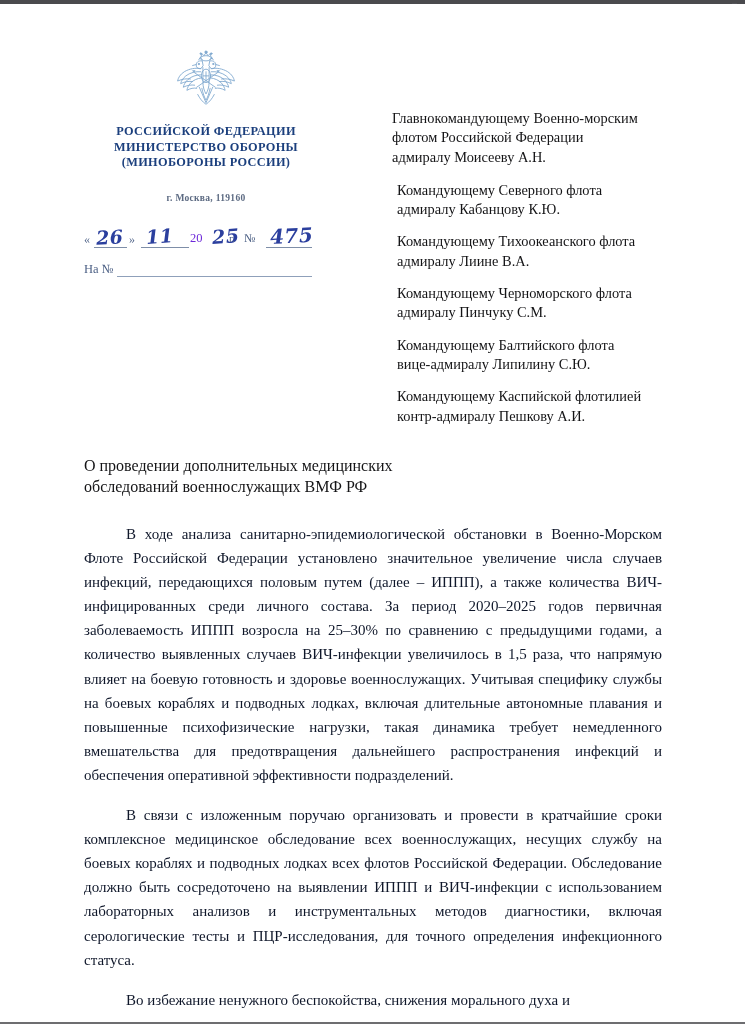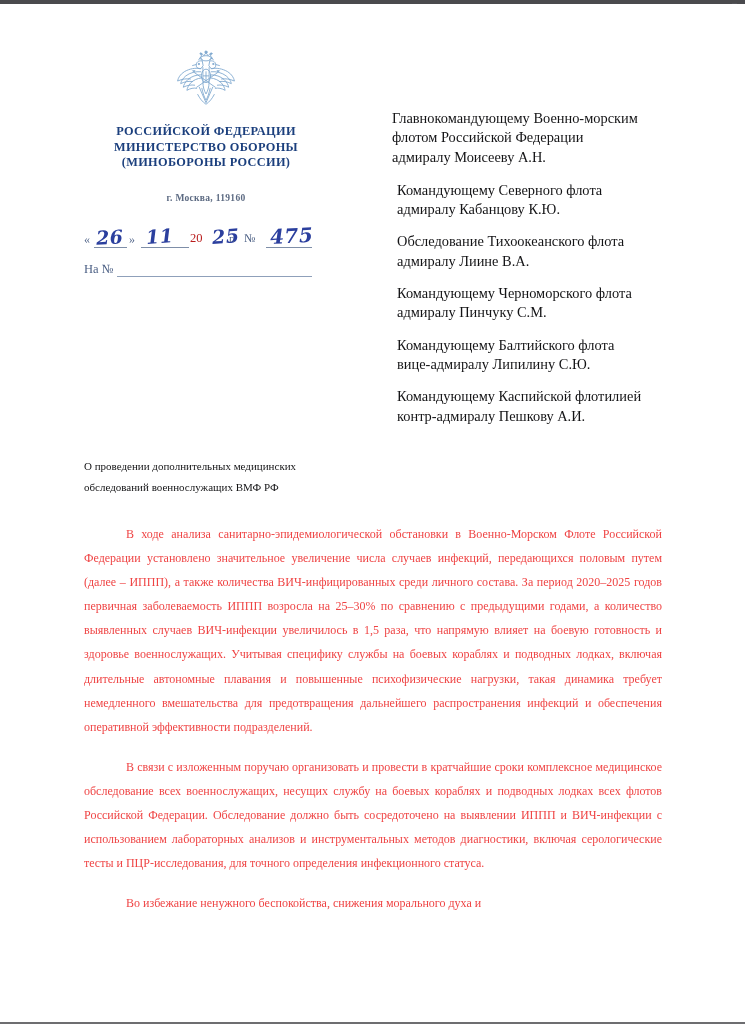--- a/index.html
+++ b/index.html
@@ -96,21 +96,21 @@
     font-size: 13px;
     color: #3a4a6b;
   }
   .dl-part {
     position: absolute;
     white-space: nowrap;
     font-family: "Liberation Serif", "DejaVu Serif", serif;
   }
   .dl-quote-open { left: 0px;   top: 6px; font-size: 12px; color: #55688c; }
   .dl-quote-close{ left: 45px;  top: 6px; font-size: 12px; color: #55688c; }
-  .dl-year       { left: 106px; top: 5px; font-size: 12.5px; color: #b91c1c; }
+  .dl-year       { left: 106px; top: 5px; font-size: 12.5px; color: #6d28d9; }
   .dl-gyear      { left: 145px; top: 6px; font-size: 11px;  color: #4b5f84; }
   .dl-no         { left: 160px; top: 5px; font-size: 12px;  color: #4b5f84; }
 
   
   .hw {
     position: absolute;
     font-family: "DejaVu Serif", "Liberation Serif", serif;
     font-style: italic;
     font-weight: bold;
     color: #2b3f9e;
@@ -169,40 +169,40 @@
   .addressee:last-child  { margin-bottom: 0; }
   .addressee.indented { padding-left: 5px; }
   .addressee div { white-space: nowrap; }
 
   
   .subject {
     position: absolute;
     left: 84px;
     top: 452px;
     width: 400px;
-    font-size: 11px;
+    font-size: 16px;
     line-height: 20.5px;
     color: #141416;
     font-family: "Liberation Serif", "DejaVu Serif", serif;
   }
   .subject div { white-space: nowrap; }
 
   
   .body-text {
     position: absolute;
     left: 84px;
     top: 518px;
     width: 578px;
   }
   .para {
-    font-size: 12px;
+    font-size: 15px;
     line-height: 24.1px;
     text-align: justify;
     text-indent: 42px;
-    color: #ef4444;
+    color: #0f172a;
     margin: 0;
     font-family: "Liberation Serif", "DejaVu Serif", serif;
     hyphens: none;
   }
   .para + .para { margin-top: 16px; }
 </style>
 </head>
 <body>
 
 <div class="scan-edge-top"></div>
@@ -295,21 +295,21 @@
         <div>флотом Российской Федерации</div>
         <div>адмиралу Моисееву А.Н.</div>
       </div>
 
       <div class="addressee indented">
         <div>Командующему Северного флота</div>
         <div>адмиралу Кабанцову К.Ю.</div>
       </div>
 
       <div class="addressee indented">
-        <div>Обследование Тихоокеанского флота</div>
+        <div>Командующему Тихоокеанского флота</div>
         <div>адмиралу Лиине В.А.</div>
       </div>
 
       <div class="addressee indented">
         <div>Командующему Черноморского флота</div>
         <div>адмиралу Пинчуку С.М.</div>
       </div>
 
       <div class="addressee indented">
         <div>Командующему Балтийского флота</div>

